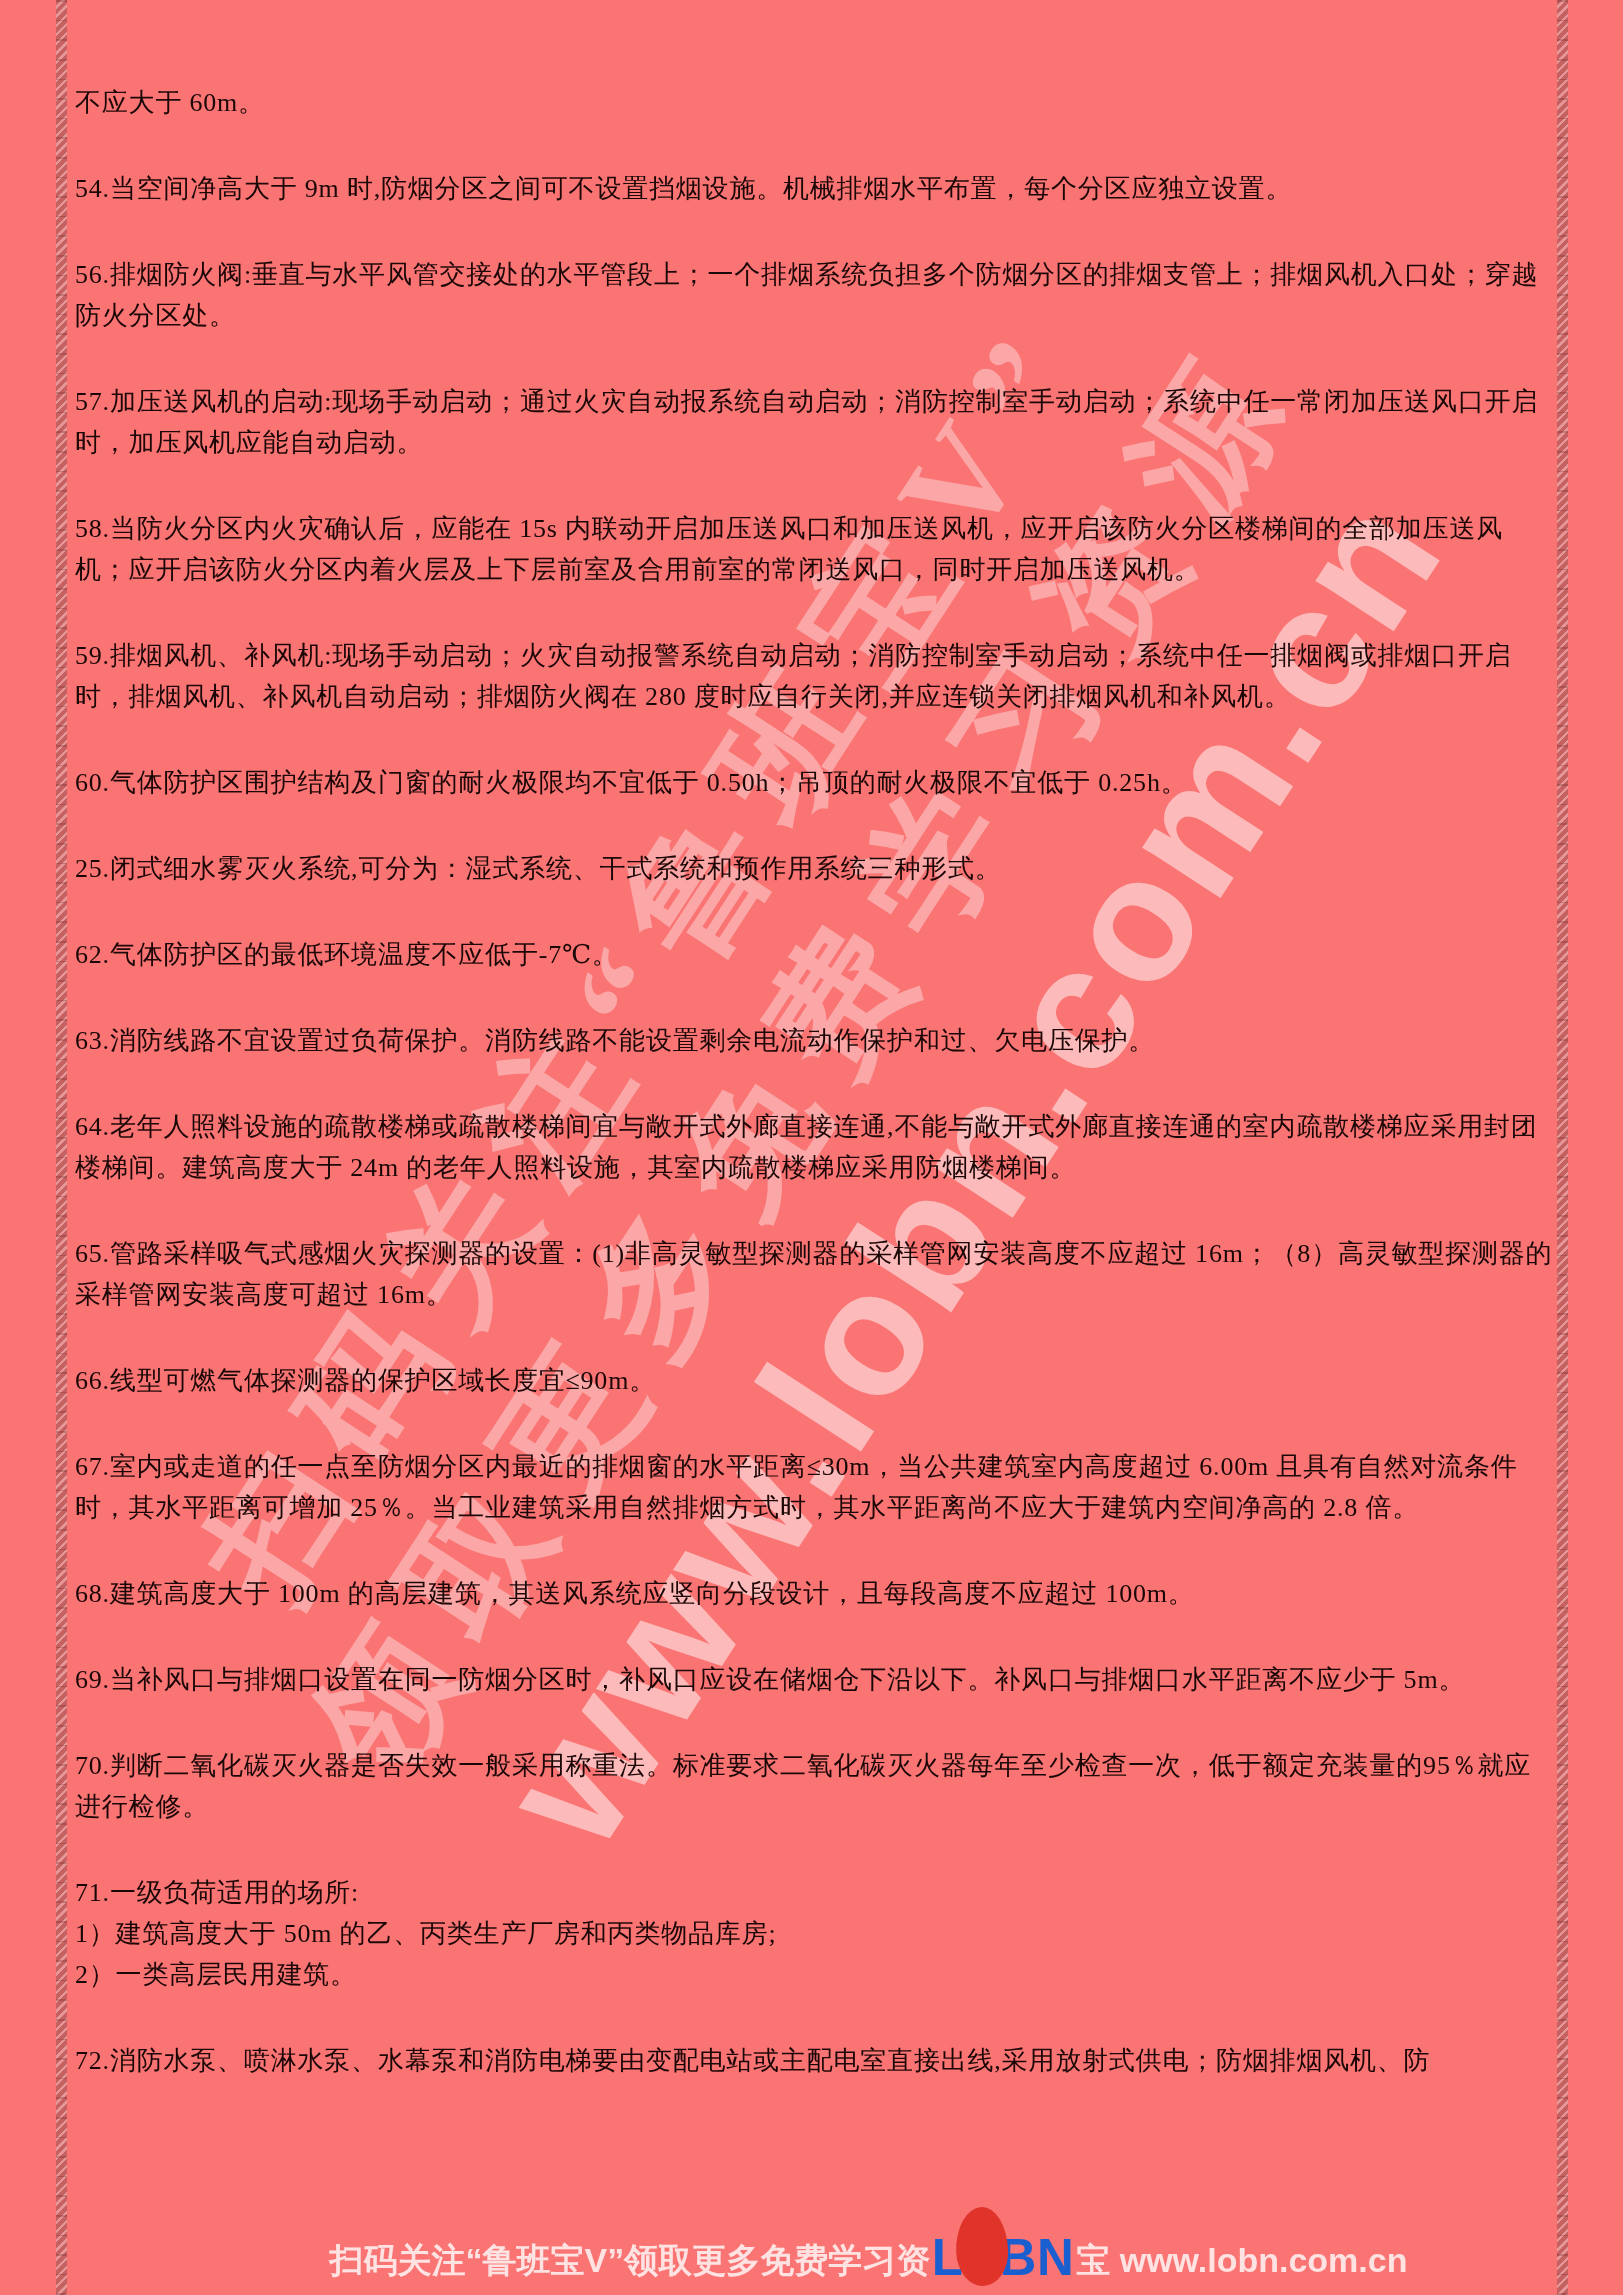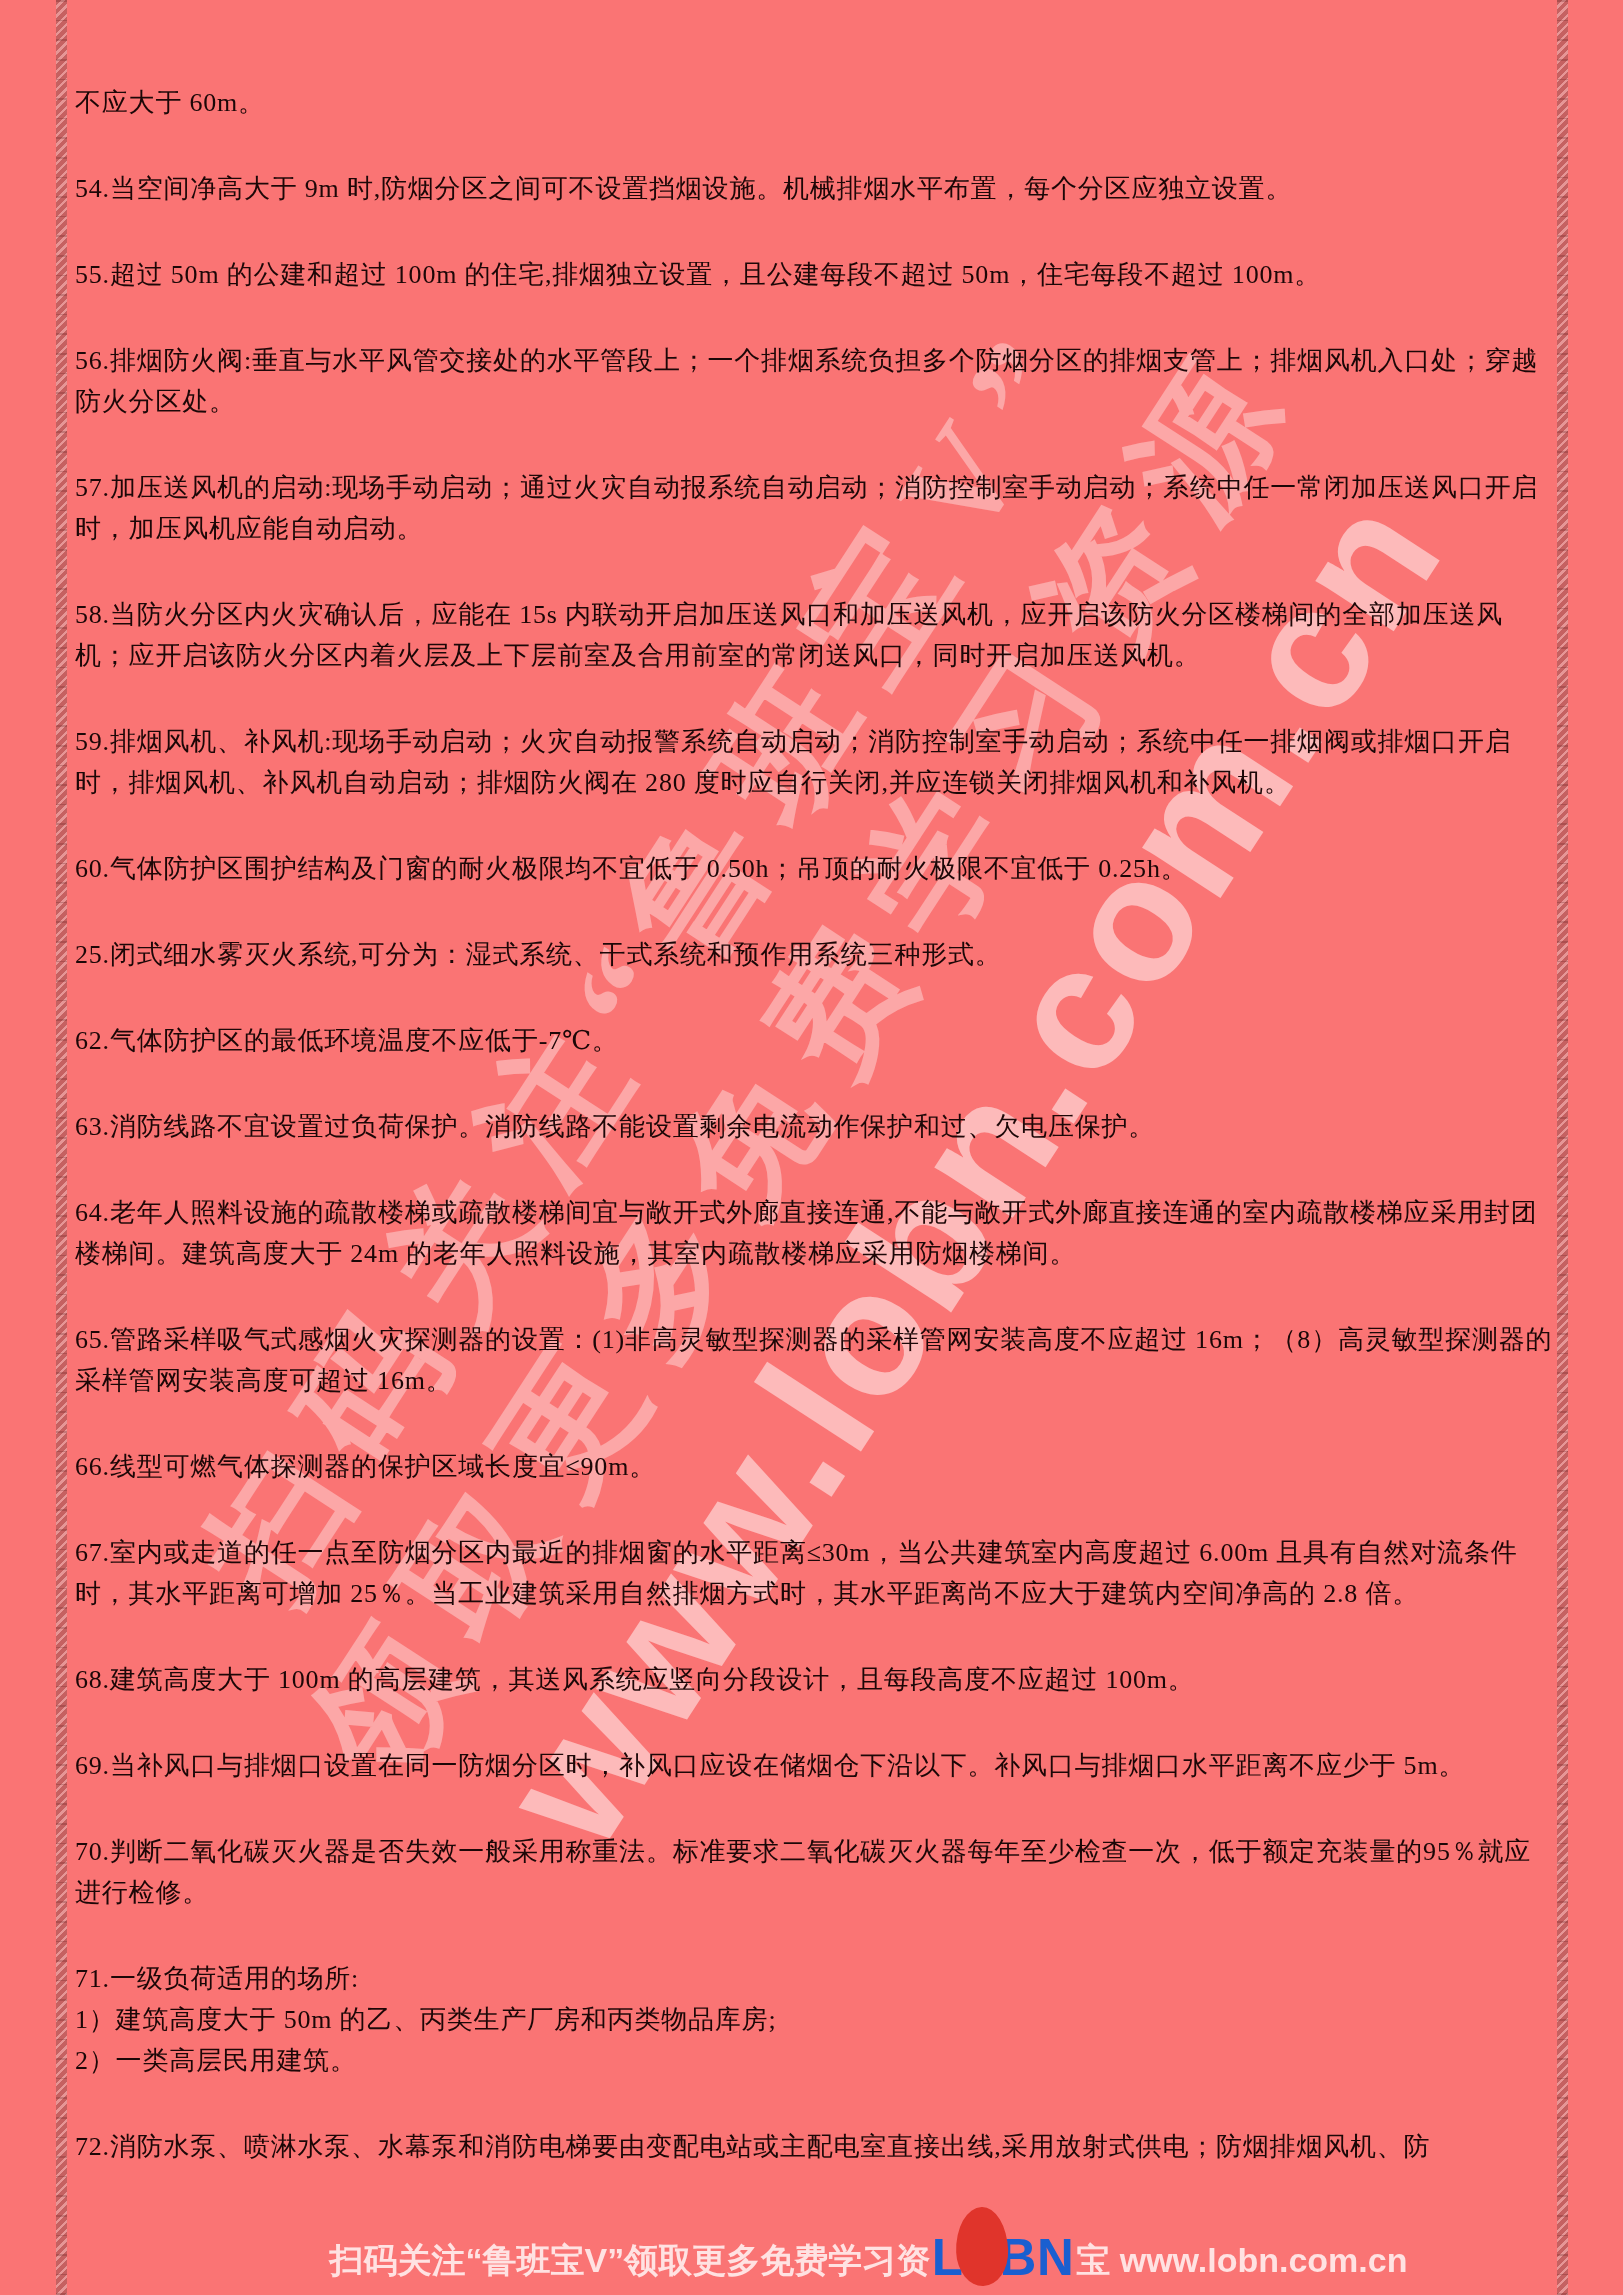--- a/index.html
+++ b/index.html
@@ -106,21 +106,20 @@
 
 <div id="watermark">
   <div class="wm-cjk">扫码关注“鲁班宝V”</div>
   <div class="wm-cjk">领取更多免费学习资源</div>
   <div class="wm-url">www.lobn.com.cn</div>
 </div>
 
 <div id="content">
     <p>不应大于 60m。</p>
     <p>54.当空间净高大于 9m 时,防烟分区之间可不设置挡烟设施。机械排烟水平布置，每个分区应独立设置。</p>
-    <p>55.超过 50m 的公建和超过 100m 的住宅,排烟独立设置，且公建每段不超过 50m，住宅每段不超过 100m。</p>
     <p>56.排烟防火阀:垂直与水平风管交接处的水平管段上；一个排烟系统负担多个防烟分区的排烟支管上；排烟风机入口处；穿越防火分区处。</p>
     <p>57.加压送风机的启动:现场手动启动；通过火灾自动报系统自动启动；消防控制室手动启动；系统中任一常闭加压送风口开启时，加压风机应能自动启动。</p>
     <p>58.当防火分区内火灾确认后，应能在 15s 内联动开启加压送风口和加压送风机，应开启该防火分区楼梯间的全部加压送风机；应开启该防火分区内着火层及上下层前室及合用前室的常闭送风口，同时开启加压送风机。</p>
     <p>59.排烟风机、补风机:现场手动启动；火灾自动报警系统自动启动；消防控制室手动启动；系统中任一排烟阀或排烟口开启时，排烟风机、补风机自动启动；排烟防火阀在 280 度时应自行关闭,并应连锁关闭排烟风机和补风机。</p>
     <p>60.气体防护区围护结构及门窗的耐火极限均不宜低于 0.50h；吊顶的耐火极限不宜低于 0.25h。</p>
     <p>25.闭式细水雾灭火系统,可分为：湿式系统、干式系统和预作用系统三种形式。</p>
     <p>62.气体防护区的最低环境温度不应低于-7℃。</p>
     <p>63.消防线路不宜设置过负荷保护。消防线路不能设置剩余电流动作保护和过、欠电压保护。</p>
     <p>64.老年人照料设施的疏散楼梯或疏散楼梯间宜与敞开式外廊直接连通,不能与敞开式外廊直接连通的室内疏散楼梯应采用封团楼梯间。建筑高度大于 24m 的老年人照料设施，其室内疏散楼梯应采用防烟楼梯间。</p>
     <p>65.管路采样吸气式感烟火灾探测器的设置：(1)非高灵敏型探测器的采样管网安装高度不应超过 16m；（8）高灵敏型探测器的采样管网安装高度可超过 16m。</p>

